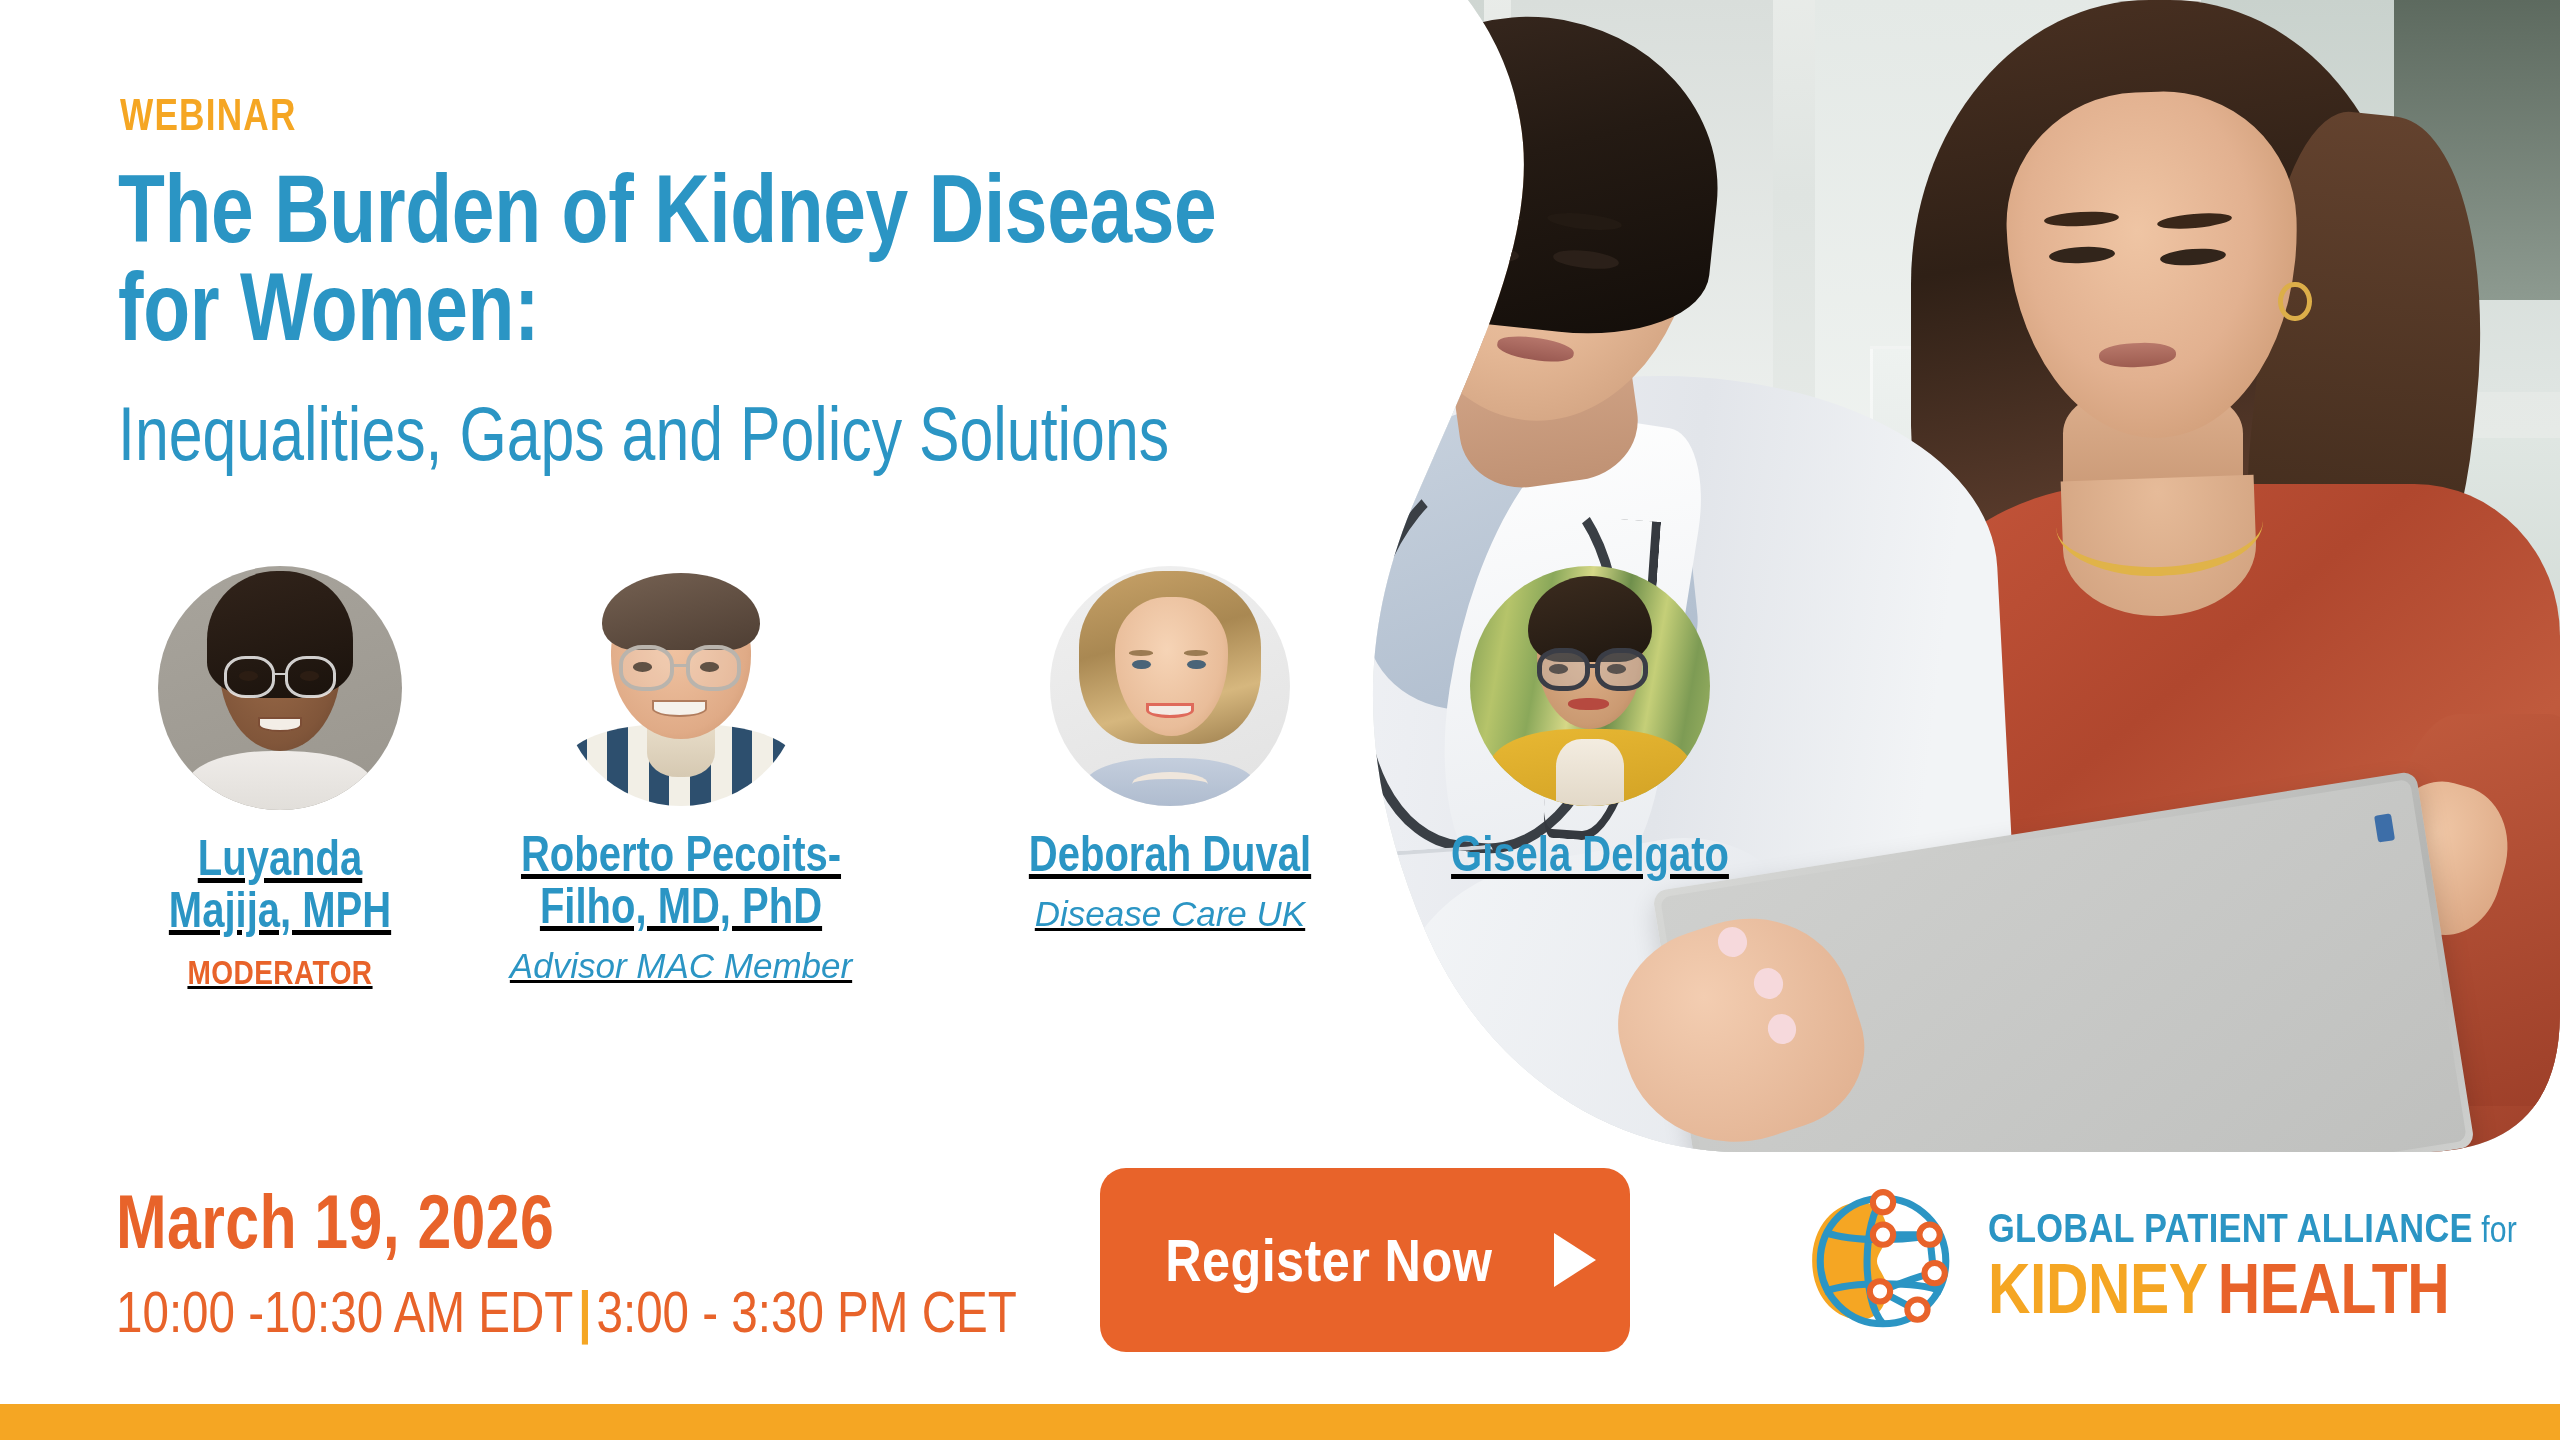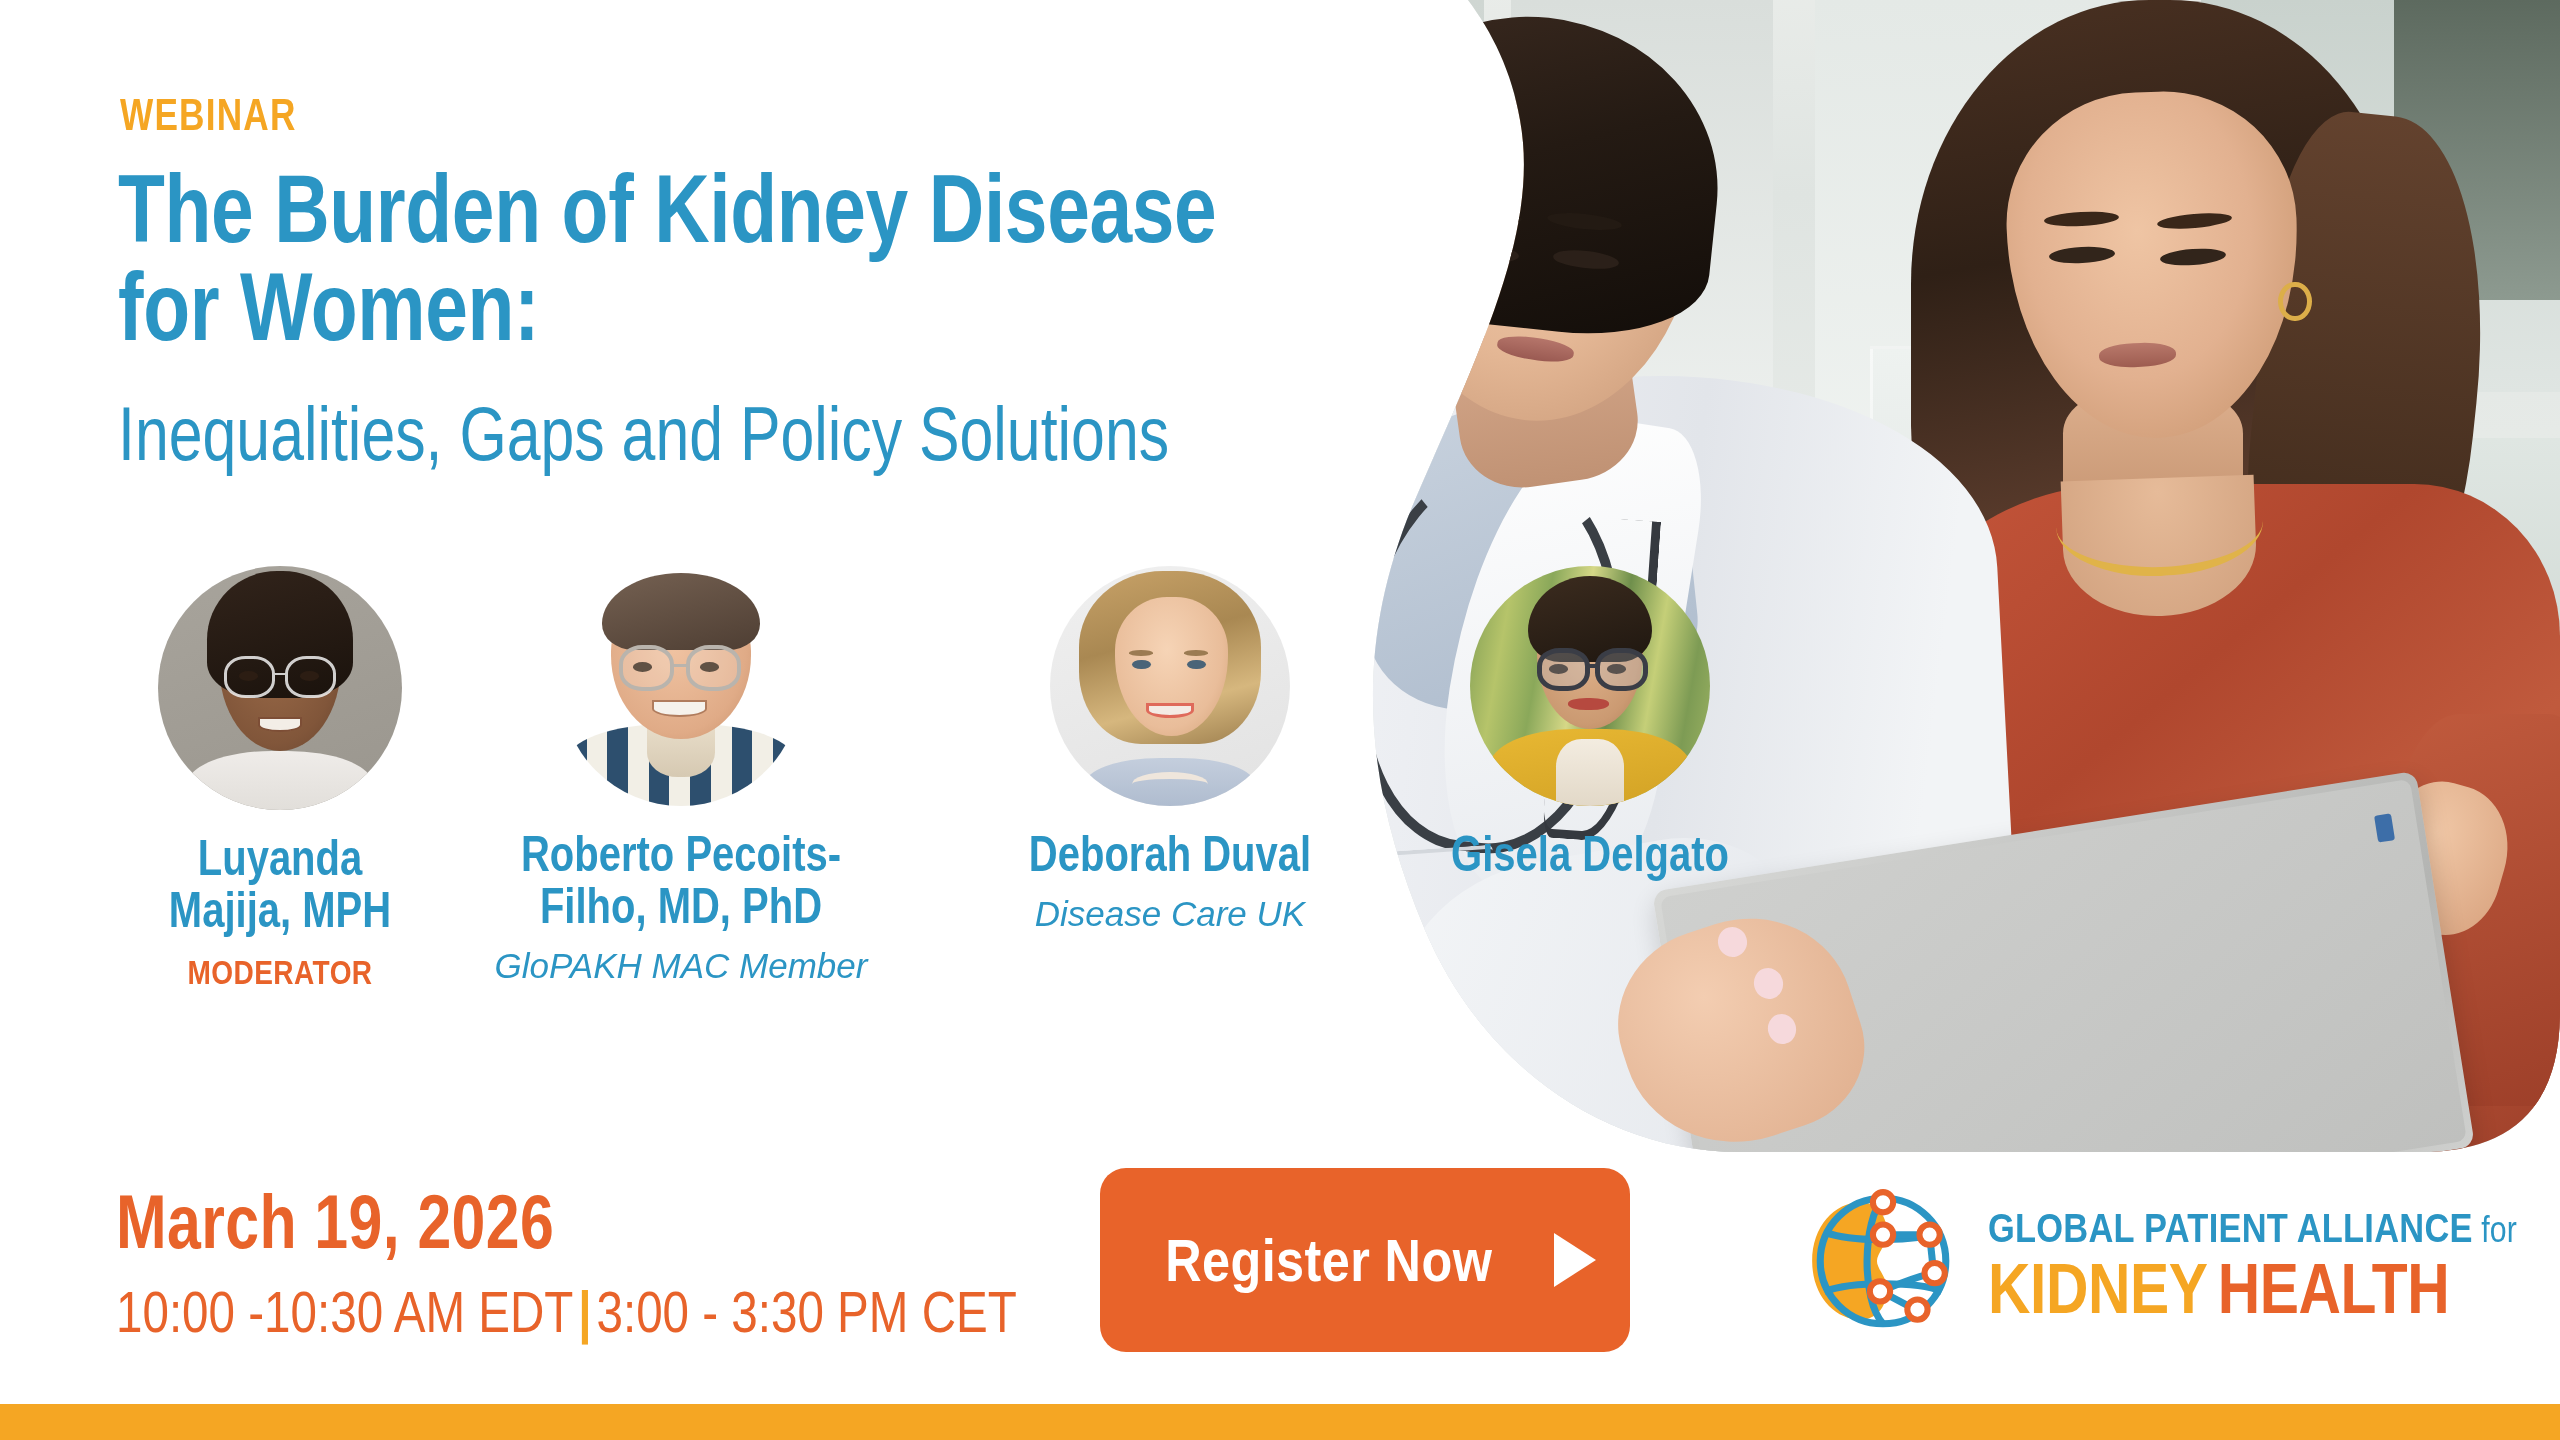--- a/index.html
+++ b/index.html
@@ -259,21 +259,21 @@
   .subtitle {
     position:absolute; left:118px; top:392px;
     width:1500px;
     font-size:76px; font-weight:400; line-height:1.1;
     color:#2B95C4;
     transform:scaleX(.80); transform-origin:left top;
   }
 
   
   #speakers { position:absolute; left:80px; top:566px; width:1720px; height:520px; }
-  .speaker { position:absolute; text-align:center; top:0; }
+  .speaker { position:absolute; text-align:center; top:0;text-decoration:underline; }
   .sp0 { left:20px;   width:360px; }
   .sp1 { left:366px;  width:470px; }
   .sp2 { left:890px;  width:400px; }
   .sp3 { left:1310px; width:400px; }
 
   .avatar {
     width:244px; height:244px; border-radius:50%;
     margin:0 auto; overflow:hidden; position:relative;
   }
   .sp1 .avatar, .sp2 .avatar { width:240px; height:240px; }
@@ -506,21 +506,21 @@
         <div class="av-face a2-face"></div>
         <div class="av-hair a2-hair"></div>
         <div class="a2-eye-l"></div>
         <div class="a2-eye-r"></div>
         <div class="av-glass-l a2-gl-l"></div>
         <div class="av-glass-r a2-gl-r"></div>
         <div class="av-bridge a2-br"></div>
         <div class="av-mouth a2-mouth"></div>
       </div>
       <div class="sp-name">Roberto Pecoits-Filho, MD, PhD</div>
-      <div class="sp-role">GloPAKH MAC Member</div>
+      <div class="sp-role">Advisor MAC Member</div>
     </div>
 
     <div class="speaker sp2">
       <div class="avatar">
         <div class="av-bg av3-bg"></div>
         <div class="av-body a3-body"></div>
         <div class="av-hair a3-hair"></div>
         <div class="av-face a3-face"></div>
         <div class="a3-brow-l"></div>
         <div class="a3-brow-r"></div>

